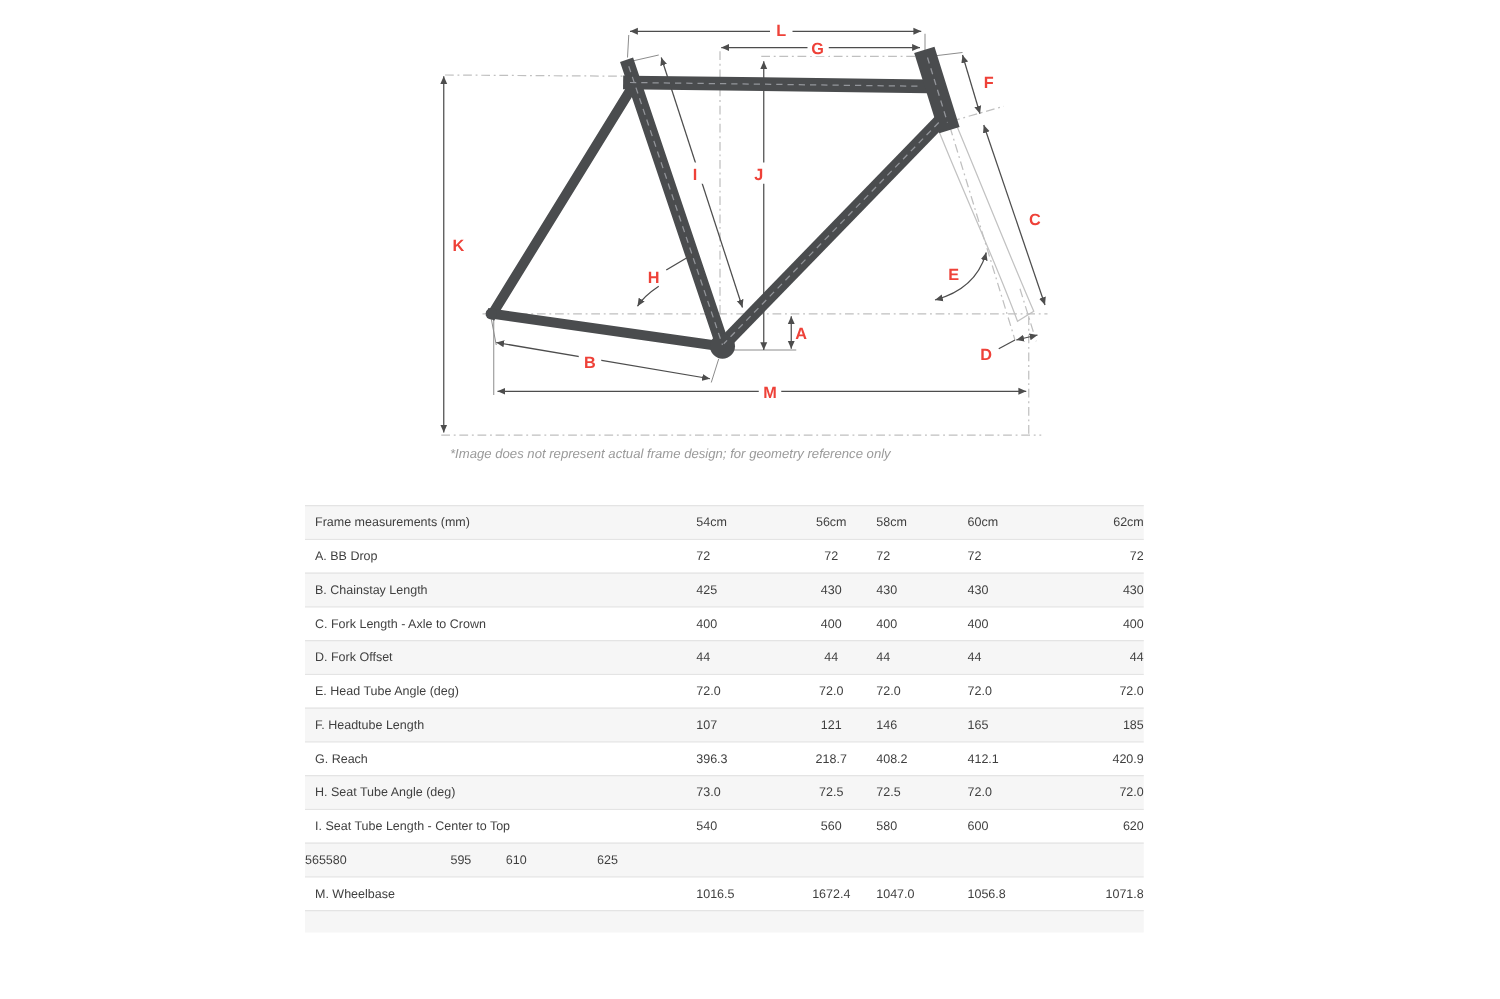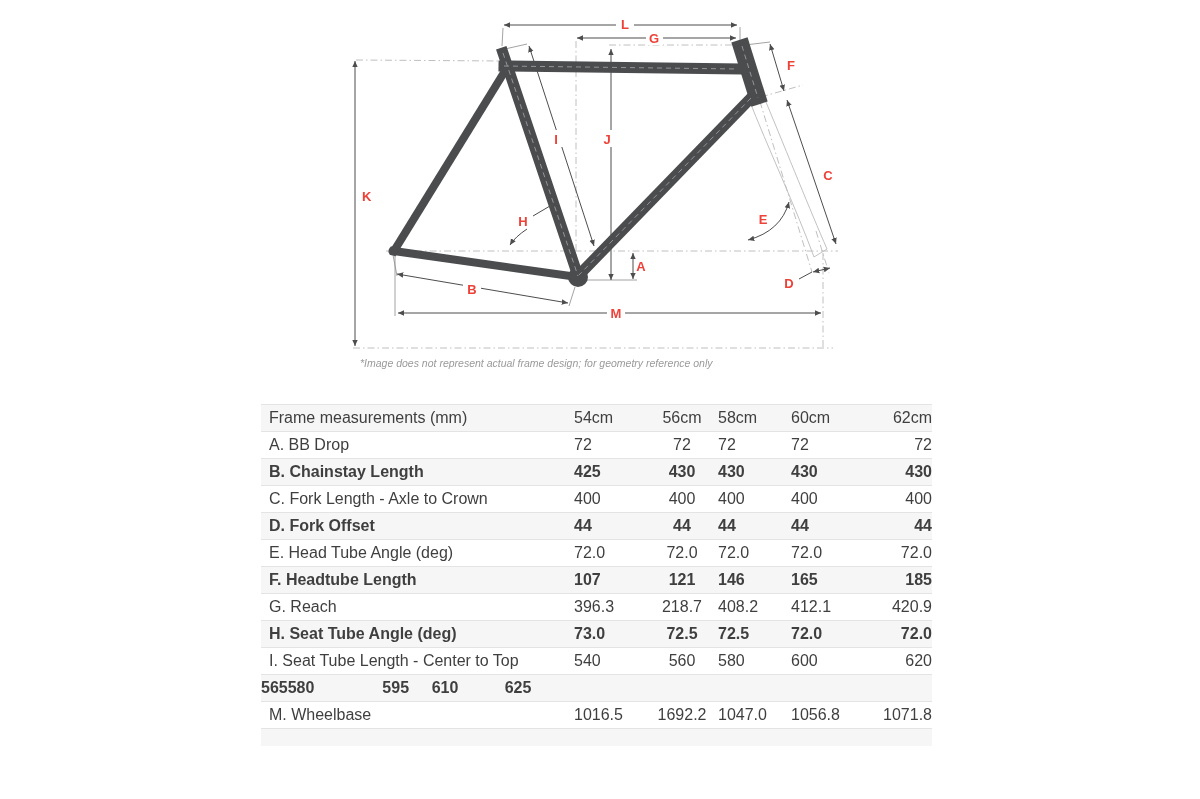--- a/index.html
+++ b/index.html
@@ -5,24 +5,24 @@
   html,body{margin:0;padding:0;background:#ffffff;}
   body{width:1200px;height:799px;position:relative;overflow:hidden;
        font-family:"Liberation Sans",sans-serif;color:#3f3f3f;}
 
   
   .diagram-wrap{position:absolute;left:0;top:0;width:1200px;height:395px;}
   svg text.dim{font-family:"Liberation Sans",sans-serif;font-size:13px;font-weight:bold;fill:#ee4138;}
   .caption{position:absolute;left:360px;top:357px;font-size:10.5px;font-style:italic;color:#9a9a9a;}
 
   
-  .geo-table{position:absolute;left:261px;top:404px;width:671px;font-size:16px;}
+  .geo-table{position:absolute;left:244px;top:404px;width:671px;font-size:10px;}
   .trow{display:flex;align-items:center;height:27px;box-sizing:border-box;
         border-top:1px solid #e4e4e4;background:#ffffff;}
-  .trow.striped{background:#f6f6f6;font-weight:bold;}
+  .trow.striped{background:#f6f6f6;}
   .trow.header{background:#f6f6f6;}
   .tcell{white-space:nowrap;overflow:hidden;}
   .tcell.label{width:313px;padding-left:8px;box-sizing:border-box;}
   .trow > .tcell:nth-child(2){width:72px;}
   .trow > .tcell:nth-child(3){width:72px;text-align:center;}
   .trow > .tcell:nth-child(4){width:73px;}
   .trow > .tcell:nth-child(5){width:76px;}
   .trow > .tcell:nth-child(6){flex:1;text-align:right;}
   .partial-row{height:17px;background:#f6f6f6;border-top:1px solid #e4e4e4;}
 </style>
@@ -216,20 +216,20 @@
       <div class="trow striped">
         <div class="tcell">565</div>
         <div class="tcell">580</div>
         <div class="tcell">595</div>
         <div class="tcell">610</div>
         <div class="tcell">625</div>
       </div>
       <div class="trow">
         <div class="tcell label">M. Wheelbase</div>
         <div class="tcell">1016.5</div>
-        <div class="tcell">1692.2</div>
+        <div class="tcell">1672.4</div>
         <div class="tcell">1047.0</div>
         <div class="tcell">1056.8</div>
         <div class="tcell">1071.8</div>
       </div>
     </div>
   <div class="partial-row"></div>
 </div>
 
 </body></html>

